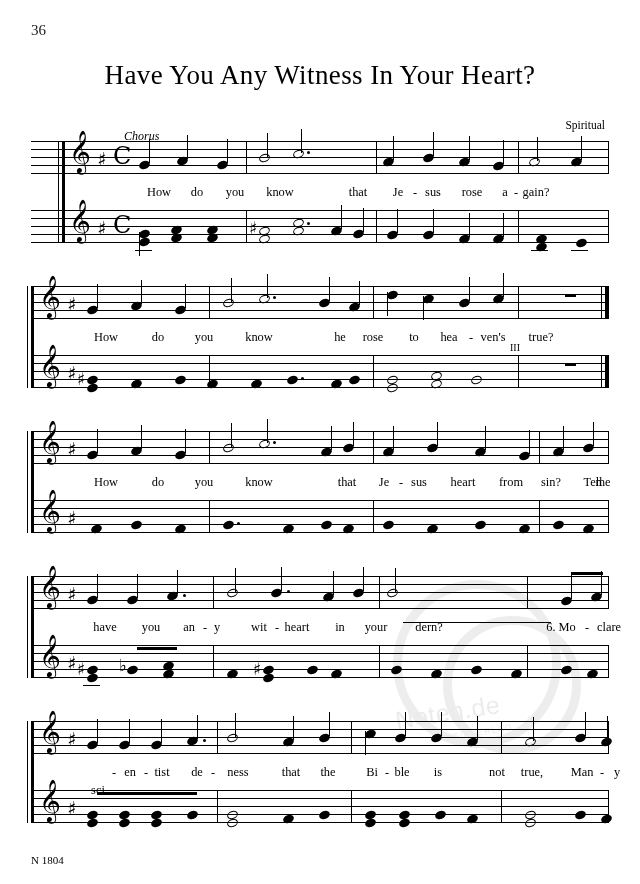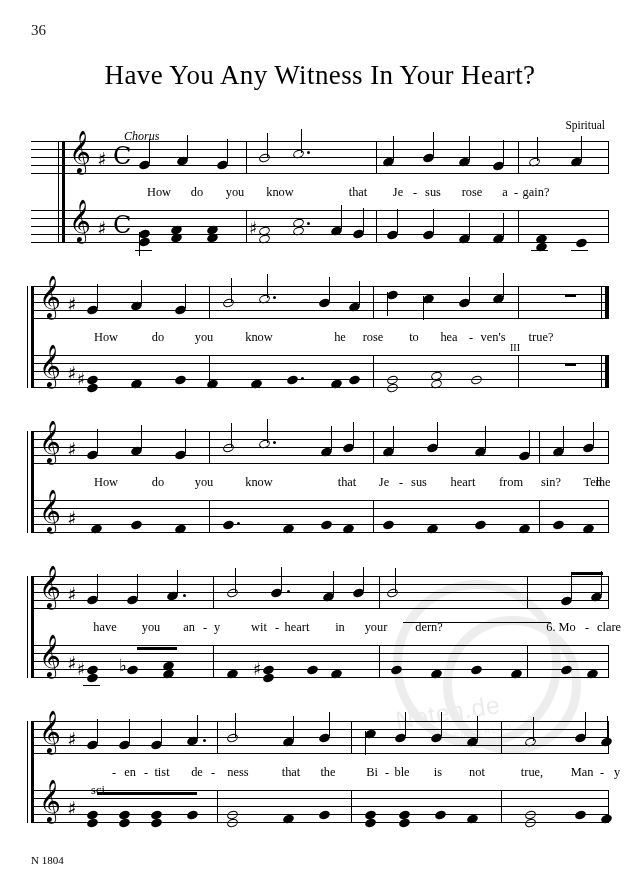--- a/index.html
+++ b/index.html
@@ -748,21 +748,21 @@
       <span class="lyric" style="left:131px;">tist</span>
       <span class="lyric" style="left:166px;">de</span>
       <span class="lyric" style="left:182px;">-</span>
       <span class="lyric" style="left:207px;">ness</span>
       <span class="lyric" style="left:260px;">that</span>
       <span class="lyric" style="left:297px;">the</span>
       <span class="lyric" style="left:341px;">Bi</span>
       <span class="lyric" style="left:356px;">-</span>
       <span class="lyric" style="left:371px;">ble</span>
       <span class="lyric" style="left:407px;">is</span>
-      <span class="lyric" style="left:446px;font-family:Liberation Serif, serif;">not</span>
+      <span class="lyric" style="left:466px;font-family:Liberation Serif, serif;">not</span>
       <span class="lyric" style="left:501px;">true,</span>
       <span class="lyric" style="left:551px;">Man</span>
       <span class="lyric" style="left:571px;">-</span>
       <span class="lyric" style="left:586px;">y</span>
     </div>
 
     <div class="staff" style="position:absolute;top:69px;">
       <div class="line l0"></div>
         <div class="line l1"></div>
         <div class="line l2"></div>

